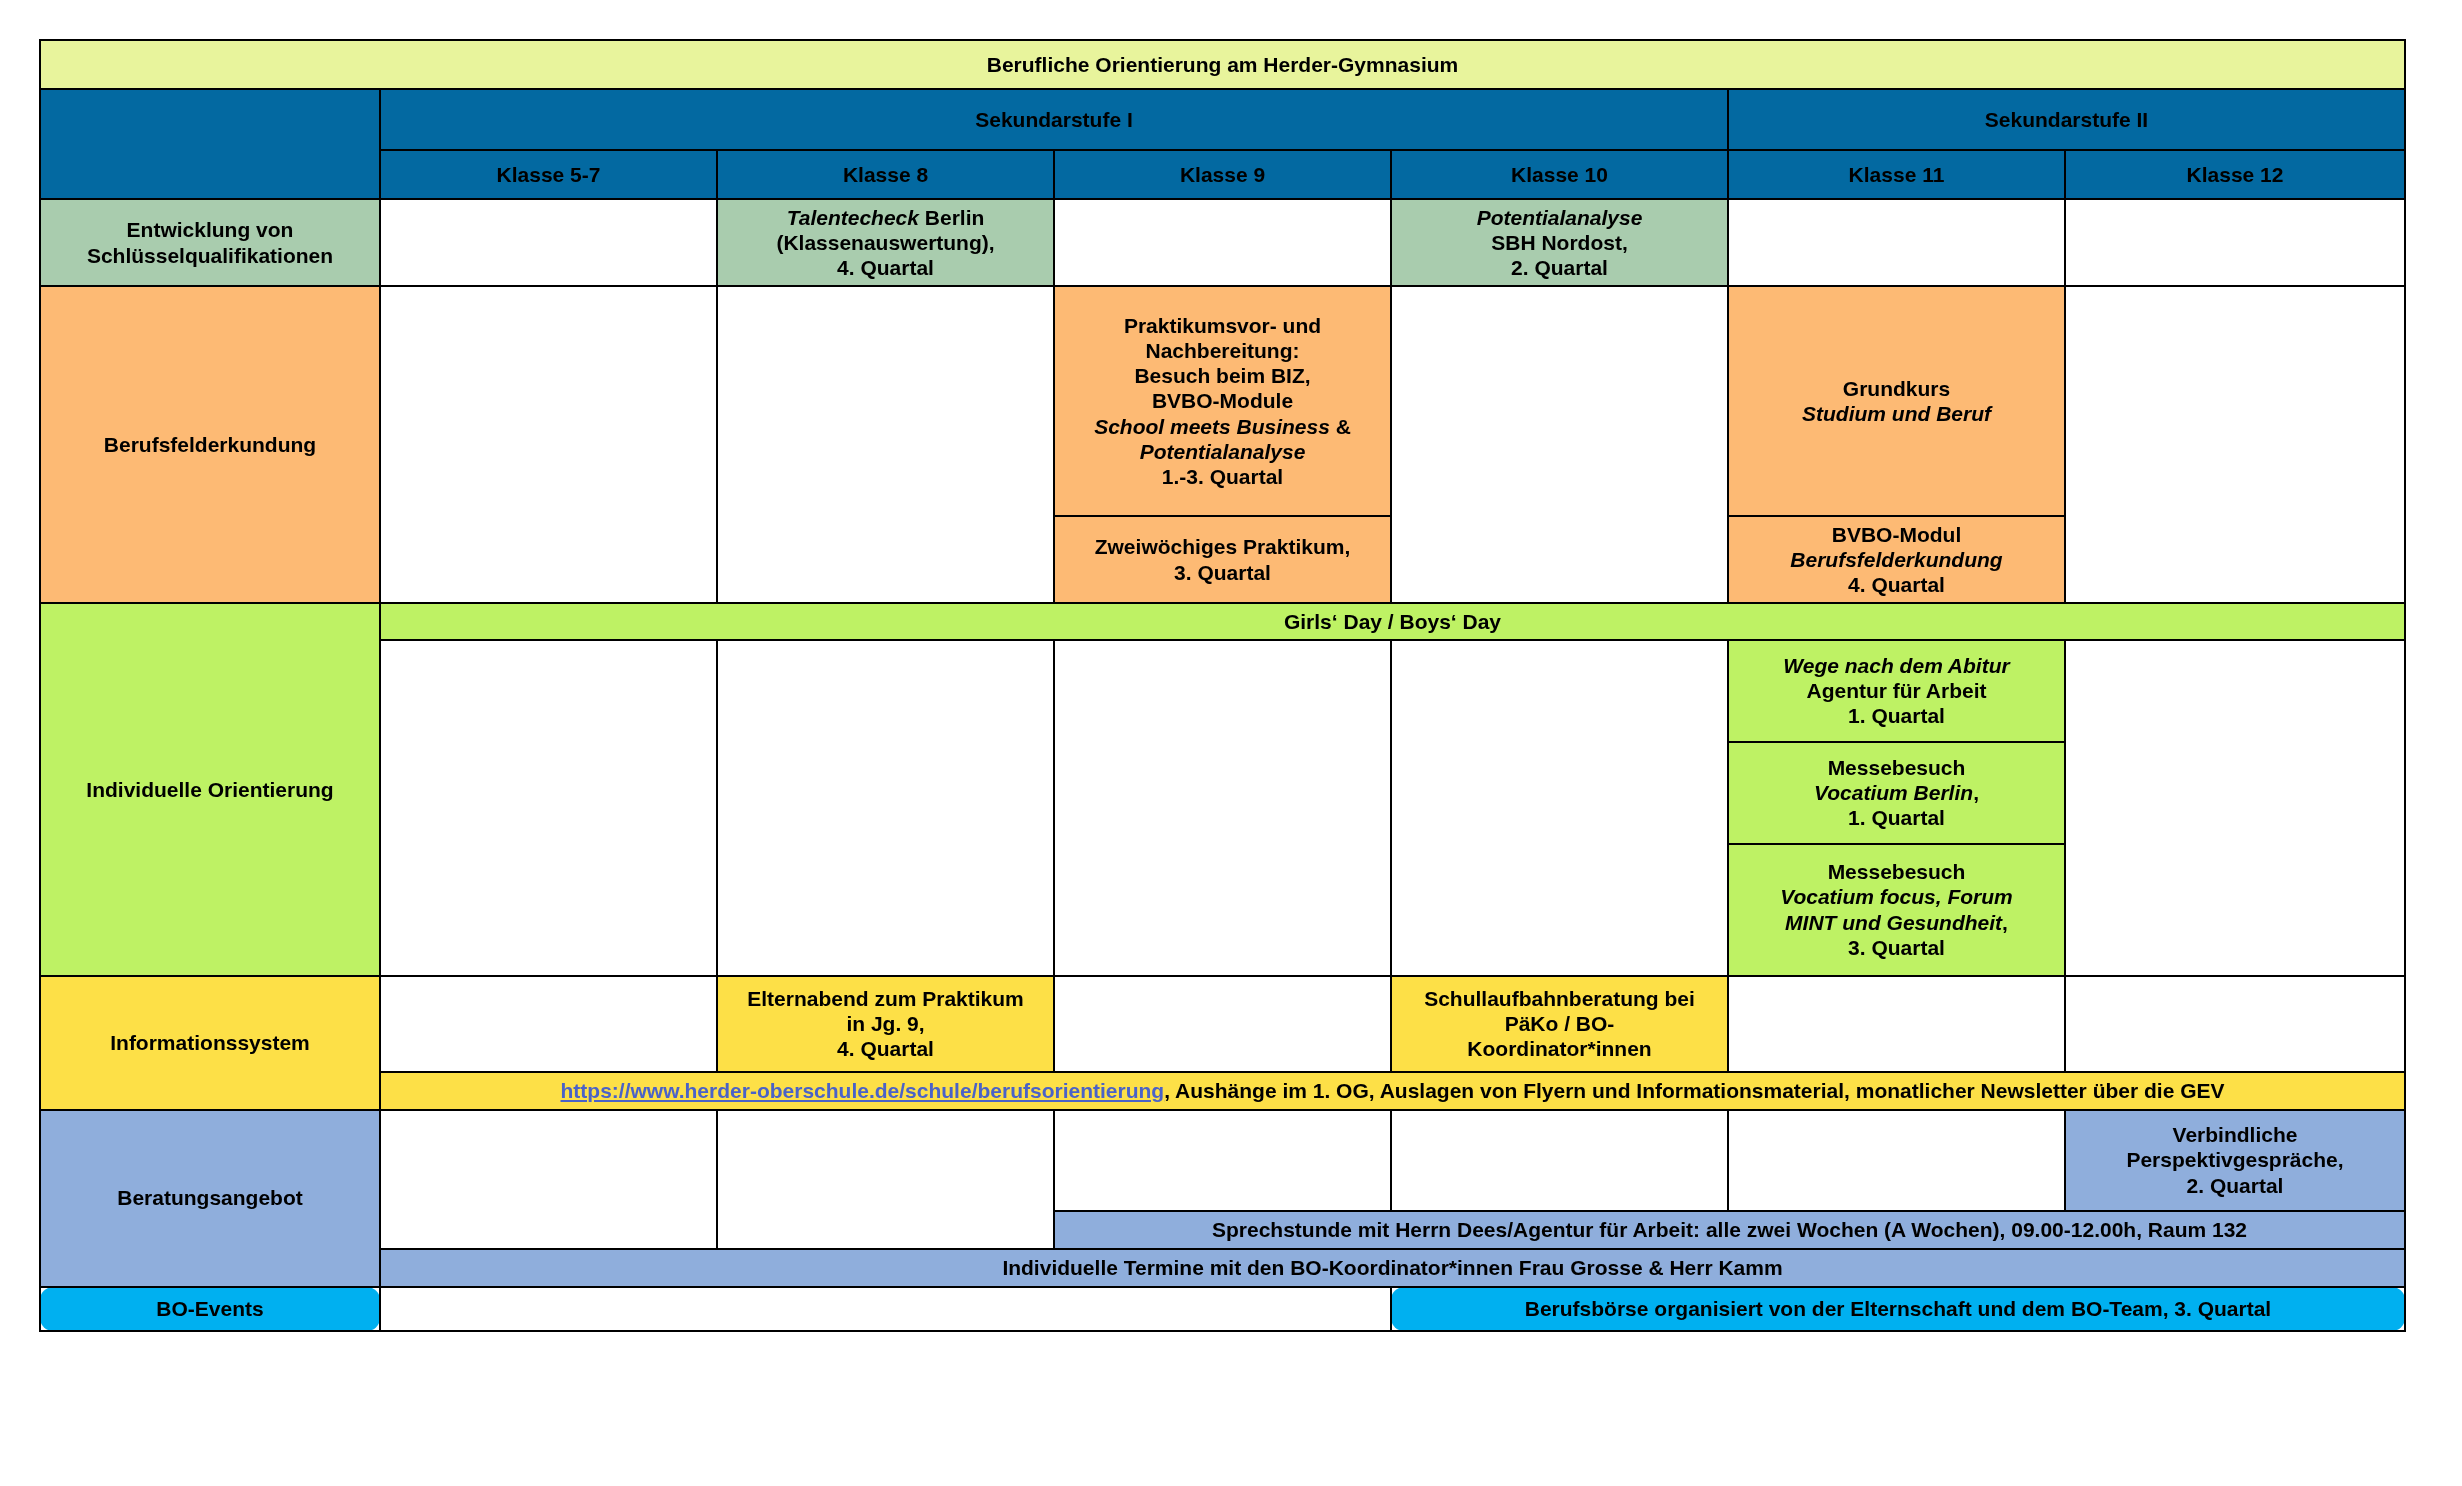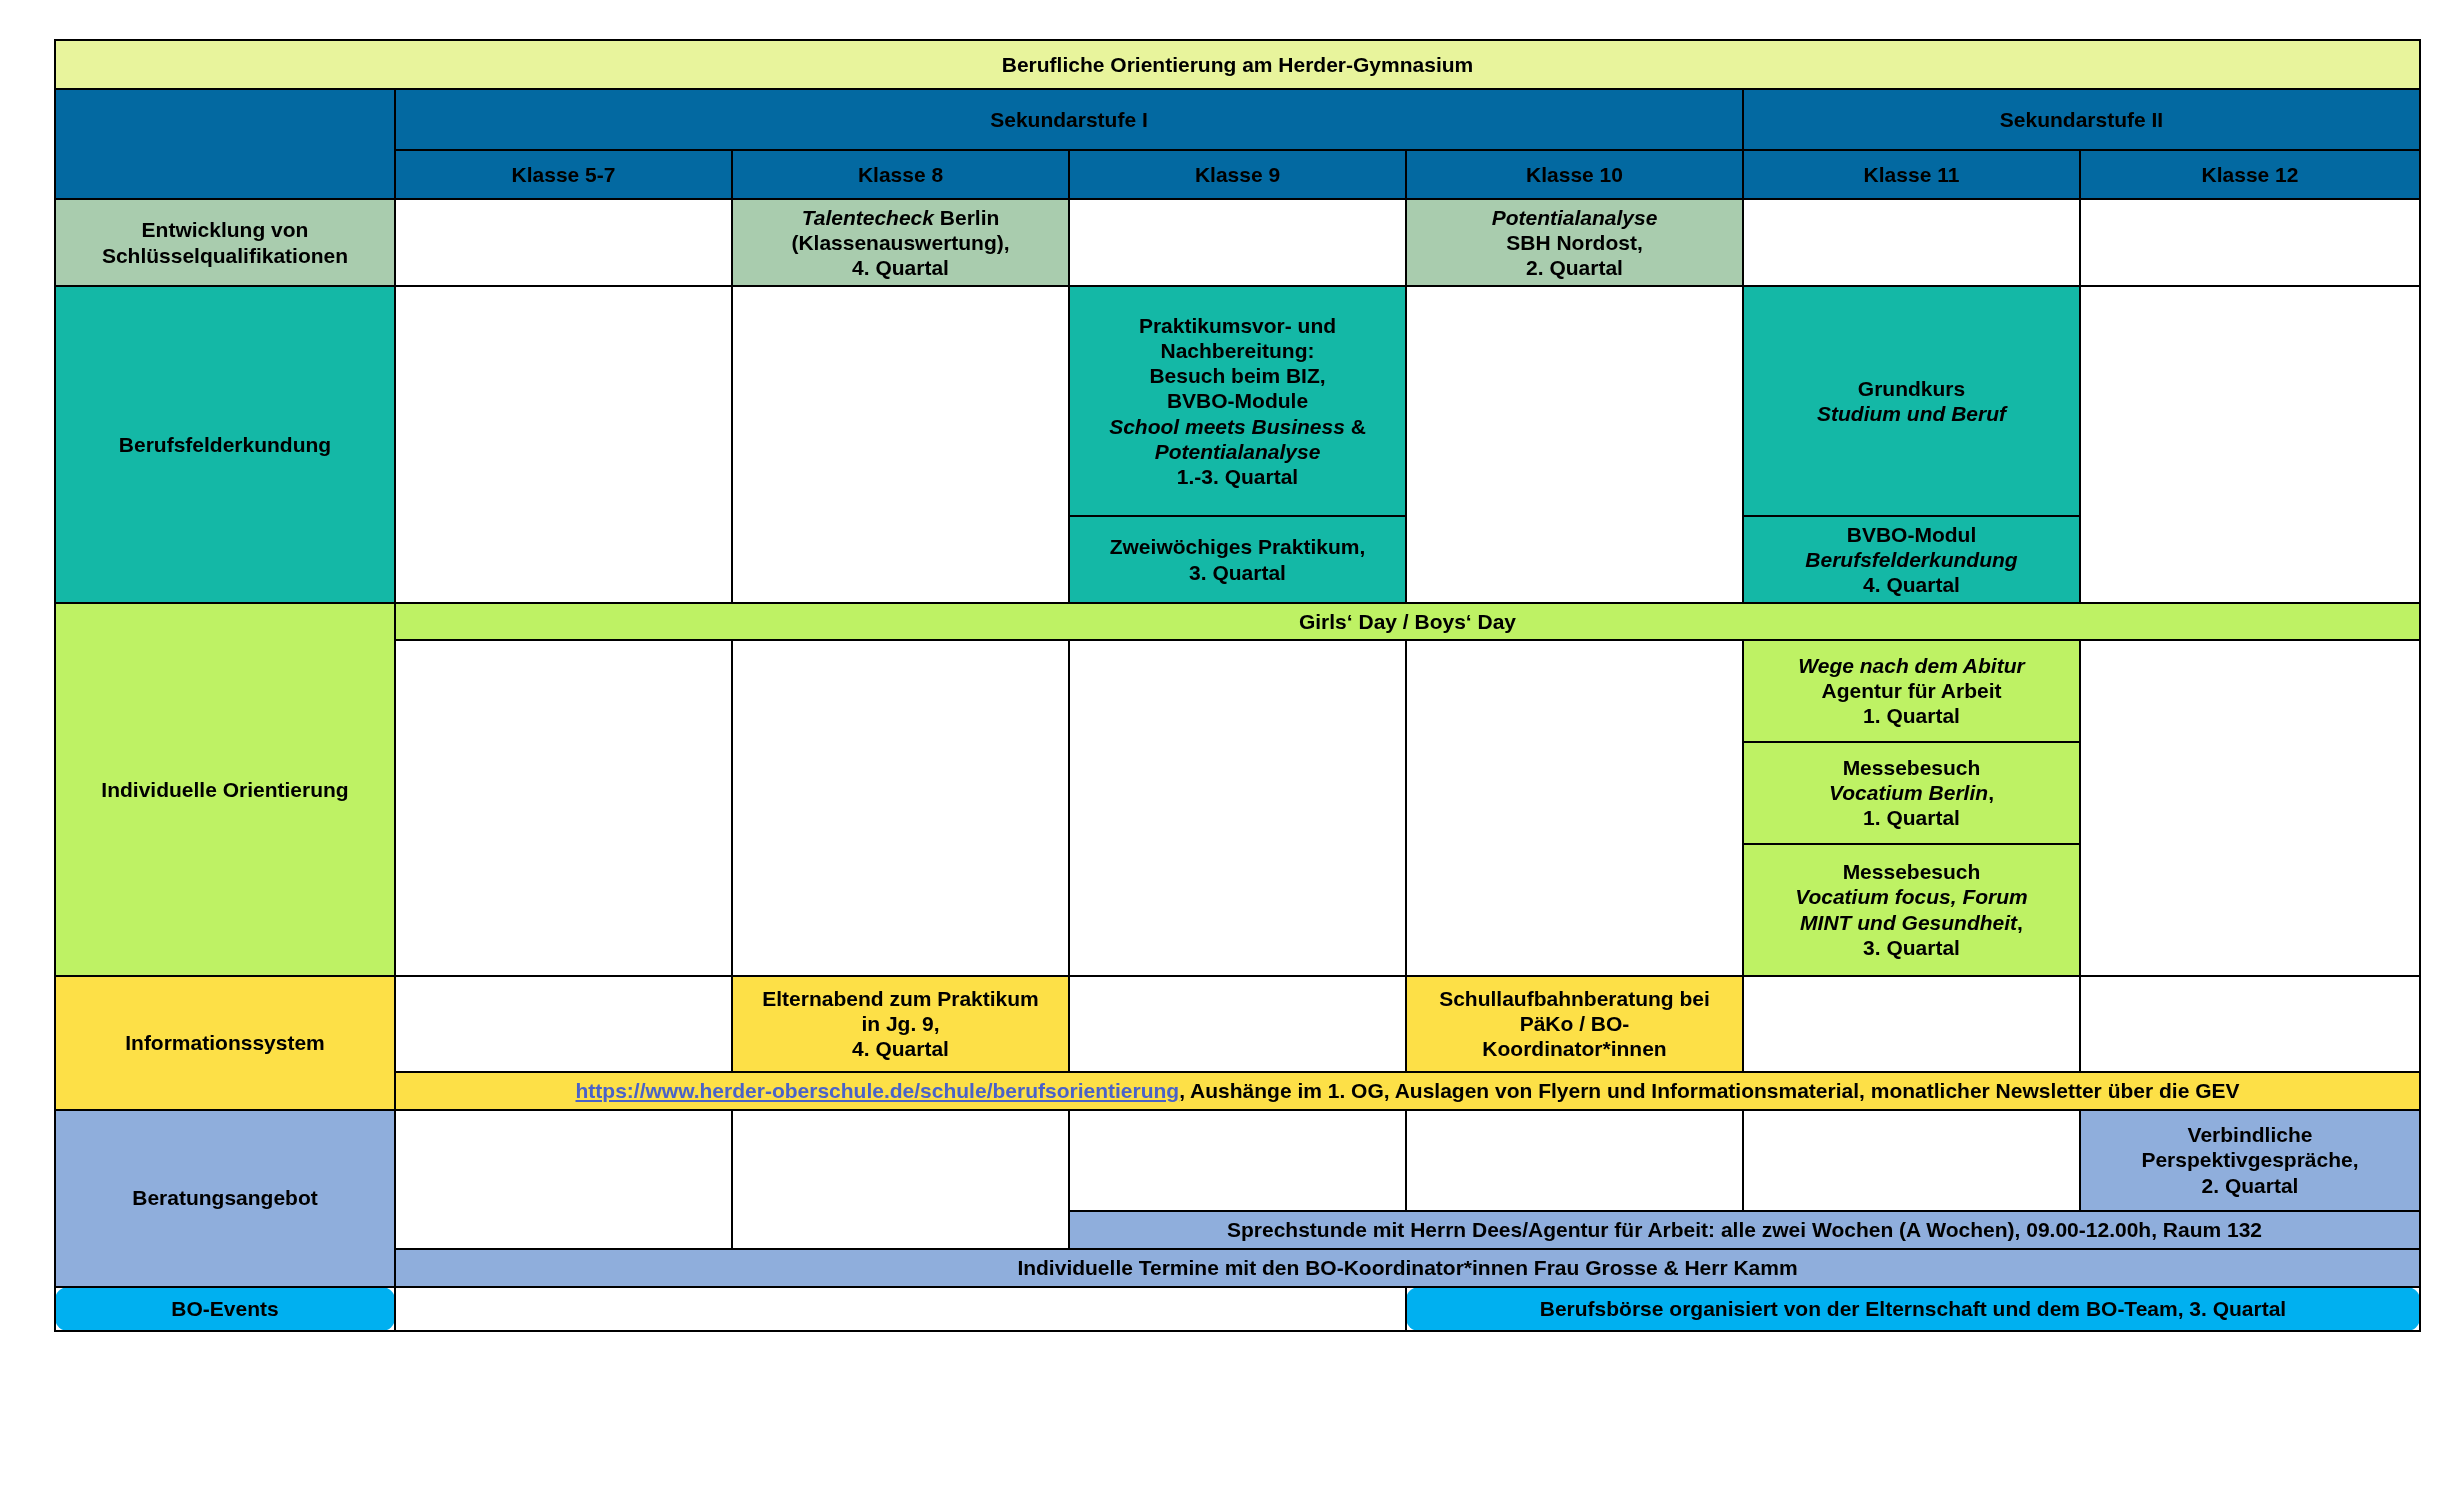--- a/index.html
+++ b/index.html
@@ -3,21 +3,21 @@
 <meta charset="utf-8">
 <style>
   html,body{margin:0;padding:0;}
   body{
     width:2462px;height:1486px;
     background:#ffffff;
     font-family:"Liberation Sans", sans-serif;
     -webkit-font-smoothing:antialiased;
   }
   #sheet{
-    position:absolute;left:54px;top:39px;
+    position:absolute;left:39px;top:39px;
     width:2145px;
   }
   table.grid{
     border-collapse:collapse;
     table-layout:fixed;
     width:2365px;
     border:2.4px solid #000;
   }
   table.grid td{
     border:2.4px solid #000;
@@ -43,21 +43,21 @@
     background:#E8F49C;
     font-size:24.4px;
     height:38px;
   }
   .hdr{ background:#0369a1; }
   .hdr-stufe{ height:49px; font-size:23.6px;}
   .hdr-klasse{ height:38px; font-size:23px;}
   .blank{background:#ffffff;}
 
   .c-green-dark{background:#A9CCAE;}
-  .c-green-light{background:#14b8a6;}
+  .c-green-light{background:#fdba74;}
   .c-lilac{background:#bef264;}
   .c-magenta{background:#fde047;}
   .c-blue{background:#8FAEDC;}
   .c-cyan{background:#00B0F0;border-radius:13px;}
 
   .lbl{font-size:22px;}
   i{font-style:italic;}
   a.link{
     color:#4A62C8;
     text-decoration:underline;

